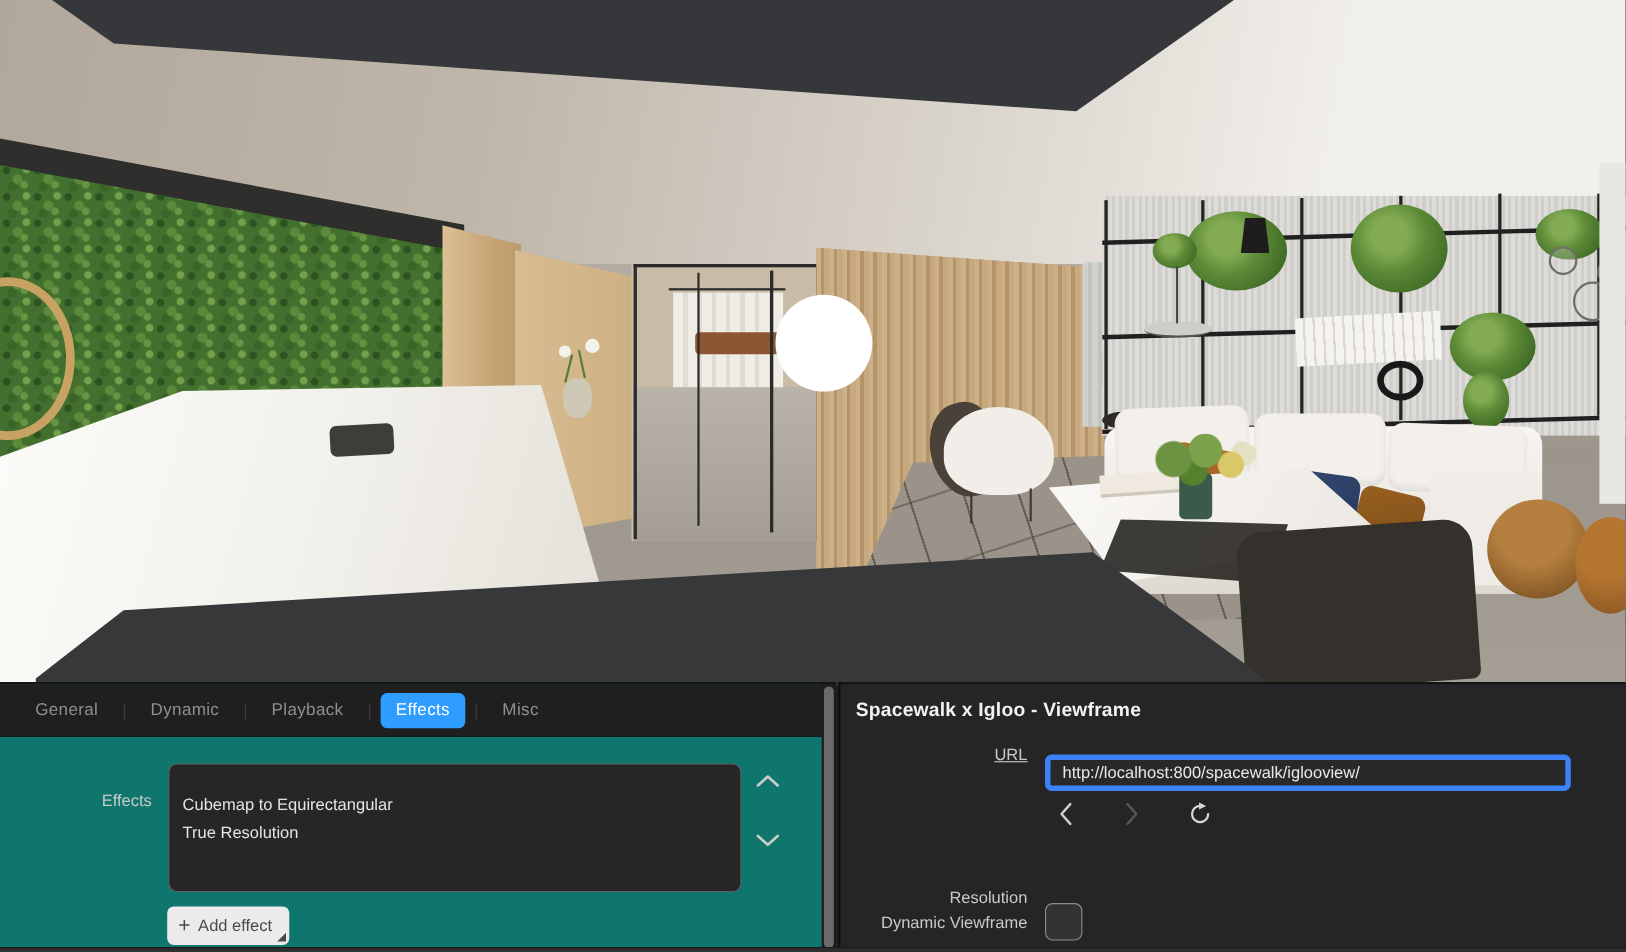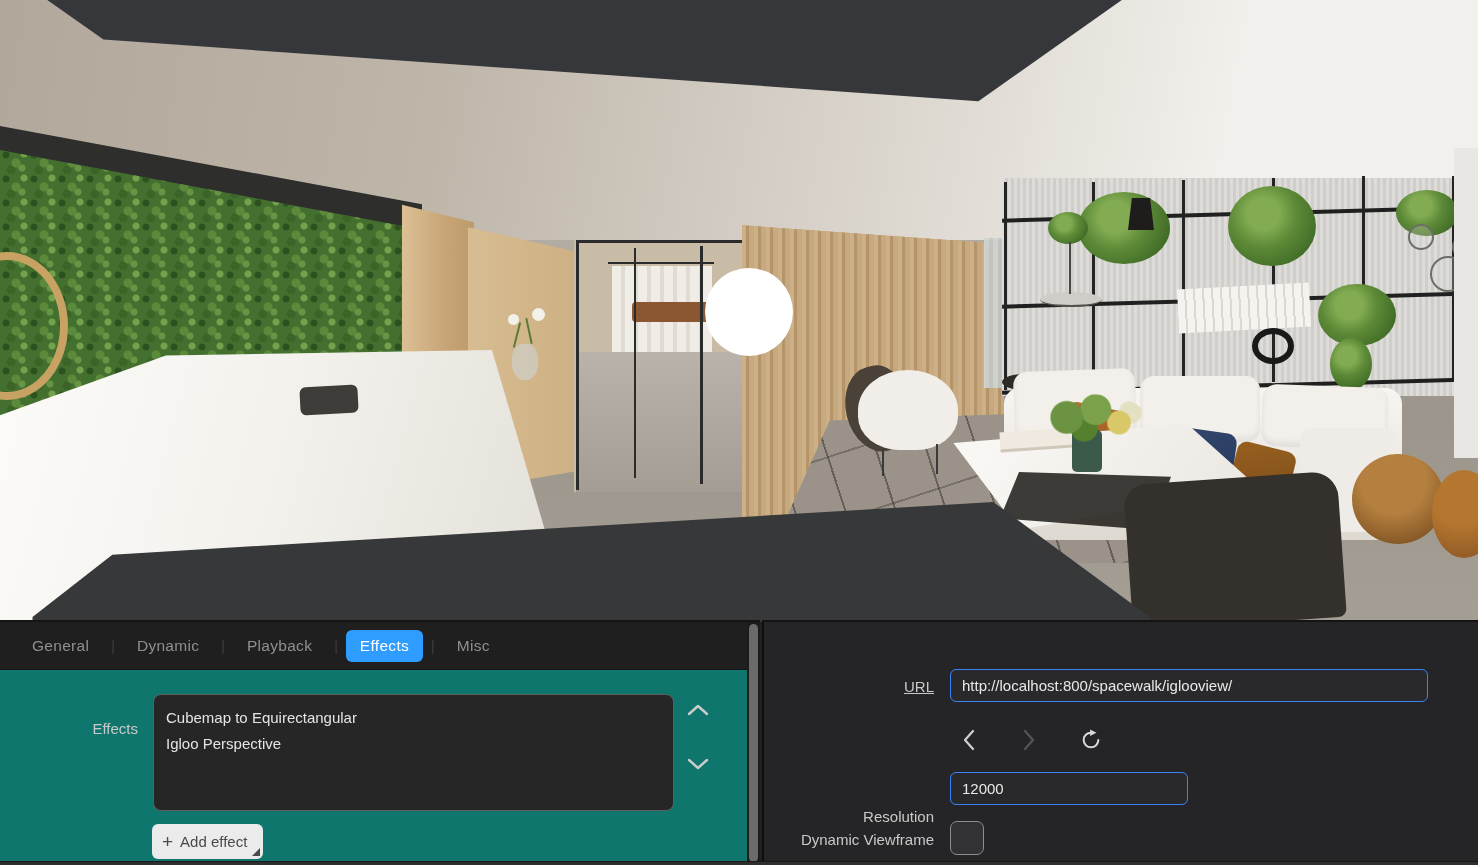--- a/index.html
+++ b/index.html
@@ -144,43 +144,43 @@
     border-bottom:1px solid #171717; display:flex; align-items:center; padding-left:18px; }
   .tab { color:#8f8f8f; font-size:15.5px; letter-spacing:.3px; padding:7px 14px; border-radius:6px;
     cursor:default; white-space:nowrap; }
   .tab.active { background:var(--accent,#2f9dff); color:#ffffff; }
   .tab-sep { color:#3f3f3f; font-size:14px; margin:0 8px; }
 
   .fx-row { position:absolute; left:0; top:66px; width:100%; }
   .fx-label { position:absolute; left:0; top:32px; width:138px; text-align:right;
     color:#c9c9c9; font-size:15px; }
   .fx-list { position:absolute; left:153px; top:6px; width:521px; height:117px;
-    border:1px solid #5e5e5e; border-radius:8px; background:#262626; padding:10px 0; overflow:hidden; }
+    border:1px solid #5e5e5e; border-radius:8px; background:#262626; padding:24px 0; overflow:hidden; }
   .fx-item { color:#e4e4e4; font-size:15px; padding:2px 12px; line-height:22px; }
   .fx-chevrons { position:absolute; left:686px; top:0; width:28px; height:130px; }
   .fx-chevrons svg { display:block; cursor:pointer; }
   .chev-up { position:absolute; left:0; top:14px; }
   .chev-down { position:absolute; left:0; top:68px; }
 
   .add-btn { position:absolute; left:152px; top:202px; height:35px; padding:0 16px 0 10px;
     background:#ebebeb; border:none; border-radius:6px; color:#4a4a4a; font-size:15px;
     font-family:"Liberation Sans",sans-serif; display:flex; align-items:center; gap:7px; cursor:pointer; }
   .add-btn .corner { position:absolute; right:3px; bottom:3px; width:0; height:0;
     border-left:8px solid transparent; border-bottom:8px solid #4a4a4a; }
   .plus-glyph { font-size:19px; line-height:1; color:#4a4a4a; font-weight:400; }
 
   .scrollbar-track { position:absolute; right:0; top:0; width:13px; height:245px; background:#1b1b1b; }
   .scrollbar-thumb { position:absolute; right:2px; top:2px; width:9px; height:238px;
     background:#6a6a6a; border-radius:5px; cursor:pointer; }
 
   .rp-title { position:absolute; left:14px; top:13px; color:#f2f2f2; font-size:17.5px; font-weight:bold;
     letter-spacing:.2px; }
   .form-label { position:absolute; color:#c9c9c9; font-size:15px; text-align:right; width:170px; }
-  .form-input { position:absolute; background:#29292b; border:1px solid #3b82f6; border-radius:6px;
-    color:#e8e8e8; font-size:15px; font-family:"Liberation Sans",sans-serif; padding:0 11px; height:33px; }
+  .form-input { position:absolute; background:#29292b; border:5px solid #3b82f6; border-radius:6px;
+    color:#e8e8e8; font-size:15px; font-family:"Liberation Sans",sans-serif; padding:0 11px; height:33px;margin-top:17px; }
   .nav-icons { position:absolute; left:186px; top:98px; width:260px; height:40px; }
   .nav-btn { position:absolute; top:0; width:38px; height:40px; display:flex; align-items:center;
     justify-content:center; cursor:pointer; background:transparent; border:none; }
   .checkbox { position:absolute; left:186px; top:199px; width:34px; height:34px; background:#323234;
     border:1px solid #8d8d8d; border-radius:7px; cursor:pointer; }
 </style>
 </head>
 <body>
 
 <div class="stage">
@@ -289,21 +289,21 @@
       <span class="tab-sep">|</span>
       <span class="tab active">Effects</span>
       <span class="tab-sep">|</span>
       <span class="tab">Misc</span>
     </div>
 
     <div class="fx-row">
       <div class="fx-label">Effects</div>
       <div class="fx-list">
         <div class="fx-item">Cubemap to Equirectangular</div>
-        <div class="fx-item">Igloo Perspective</div>
+        <div class="fx-item">True Resolution</div>
       </div>
       <div class="fx-chevrons">
         <svg class="chev-up" width="24" height="16" viewBox="0 0 24 16">
           <polyline points="3,12 12,4 21,12" fill="none" stroke="#cccccc" stroke-width="2.4" stroke-linecap="round" stroke-linejoin="round"></polyline>
         </svg>
         <svg class="chev-down" width="24" height="16" viewBox="0 0 24 16">
           <polyline points="3,4 12,12 21,4" fill="none" stroke="#cccccc" stroke-width="2.4" stroke-linecap="round" stroke-linejoin="round"></polyline>
         </svg>
       </div>
     </div>
@@ -313,20 +313,21 @@
       <span>Add effect</span>
       <span class="corner"></span>
     </button>
 
     <div class="scrollbar-track">
       <div class="scrollbar-thumb"></div>
     </div>
   </div>
 
   <div class="panel-right">
+    <div class="rp-title">Spacewalk x Igloo - Viewframe</div>
 
     <div class="form-label" style="left:0px;top:56px;text-decoration:underline;">URL</div>
     <input class="form-input" style="left: 186px; top: 47px; width: 478px;" value="http://localhost:800/spacewalk/iglooview/">
 
     <div class="nav-icons">
       <button class="nav-btn" style="left:0px;">
         <svg width="16" height="22" viewBox="0 0 16 22">
           <polyline points="12,2 4,11 12,20" fill="none" stroke="#cfcfcf" stroke-width="2.2" stroke-linecap="round" stroke-linejoin="round"></polyline>
         </svg>
       </button>
@@ -337,20 +338,19 @@
       </button>
       <button class="nav-btn" style="left:122px;">
         <svg width="22" height="22" viewBox="0 0 24 24">
           <path d="M12 4 A 8 8 0 1 0 20 12" fill="none" stroke="#d8d8d8" stroke-width="2.2" stroke-linecap="round"></path>
           <polygon points="11,0.5 18,4 11,7.5" fill="#d8d8d8"></polygon>
         </svg>
       </button>
     </div>
 
     <div class="form-label" style="left:0px;top:142px;margin-top:44px;">Resolution</div>
-    <input class="form-input" style="left: 186px; top: 150px; width: 238px;" value="12000">
 
     <div class="form-label" style="left:0px;top:209px;">Dynamic Viewframe</div>
     <div class="checkbox"></div>
   </div>
 
   <div class="bottom-strip"></div>
 </div>
 
 </body></html>

